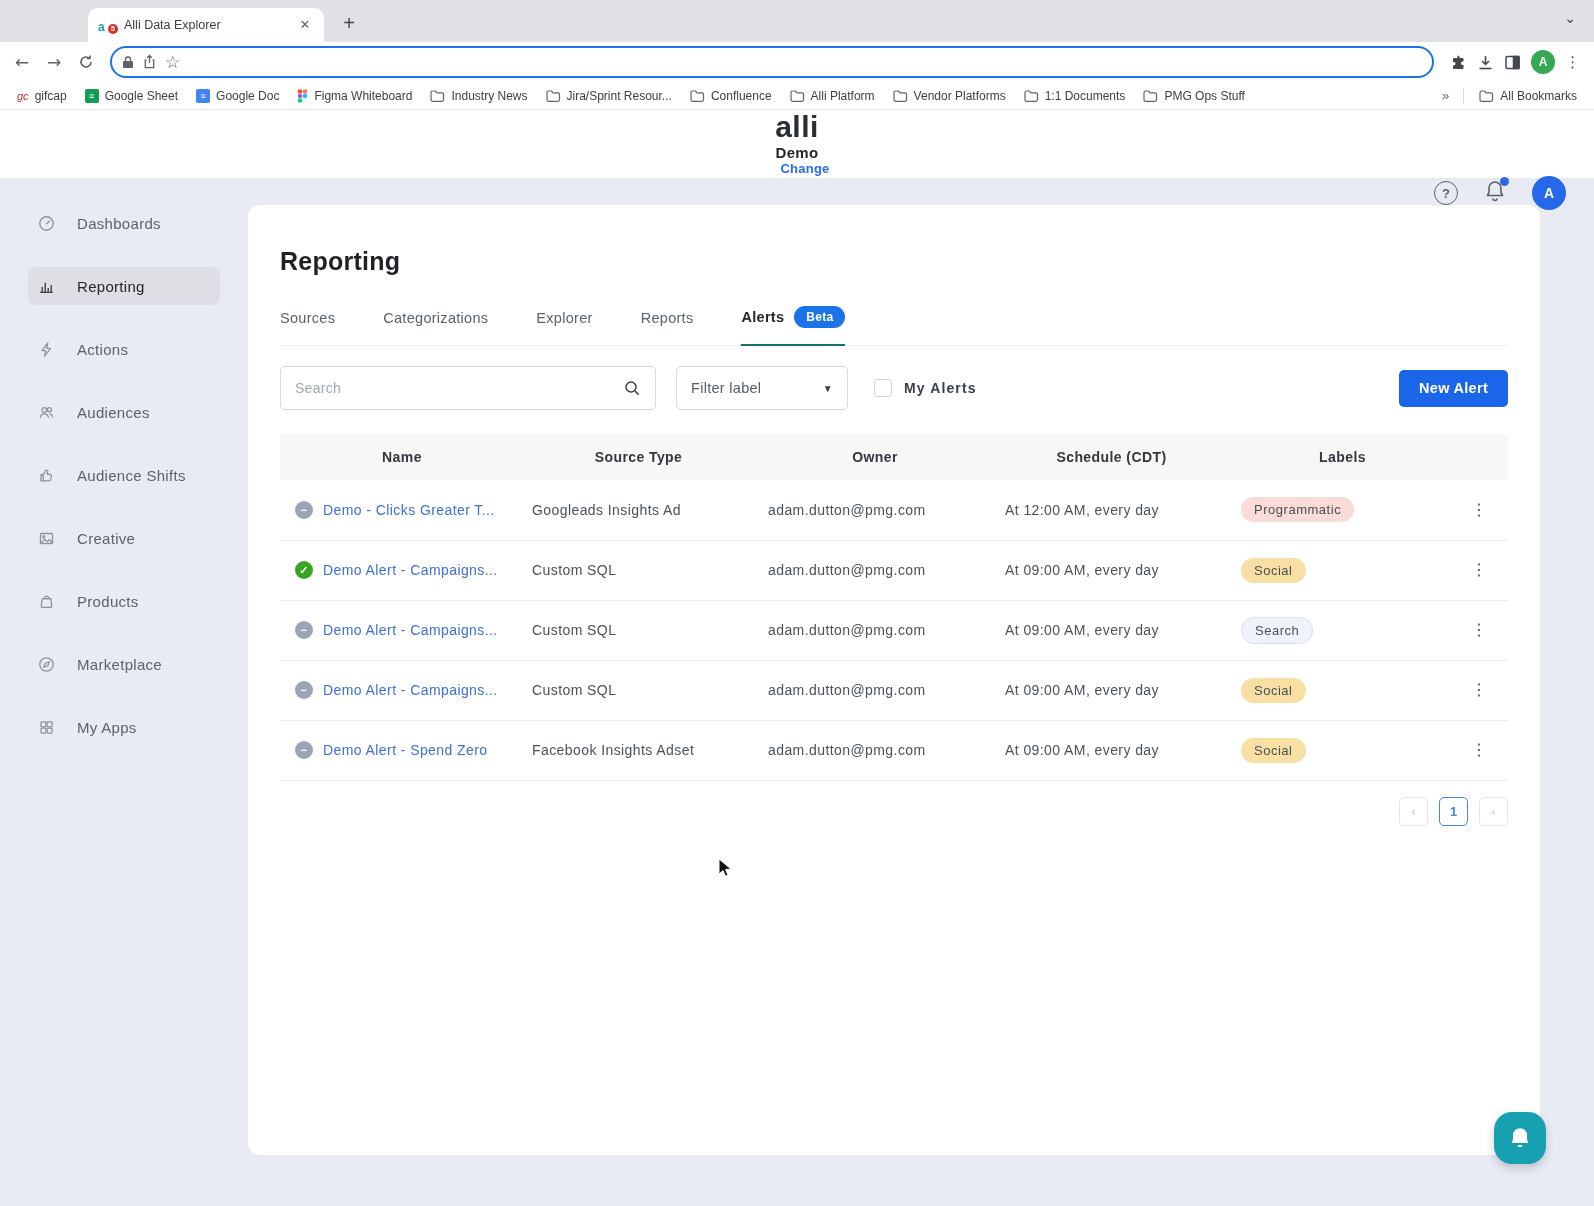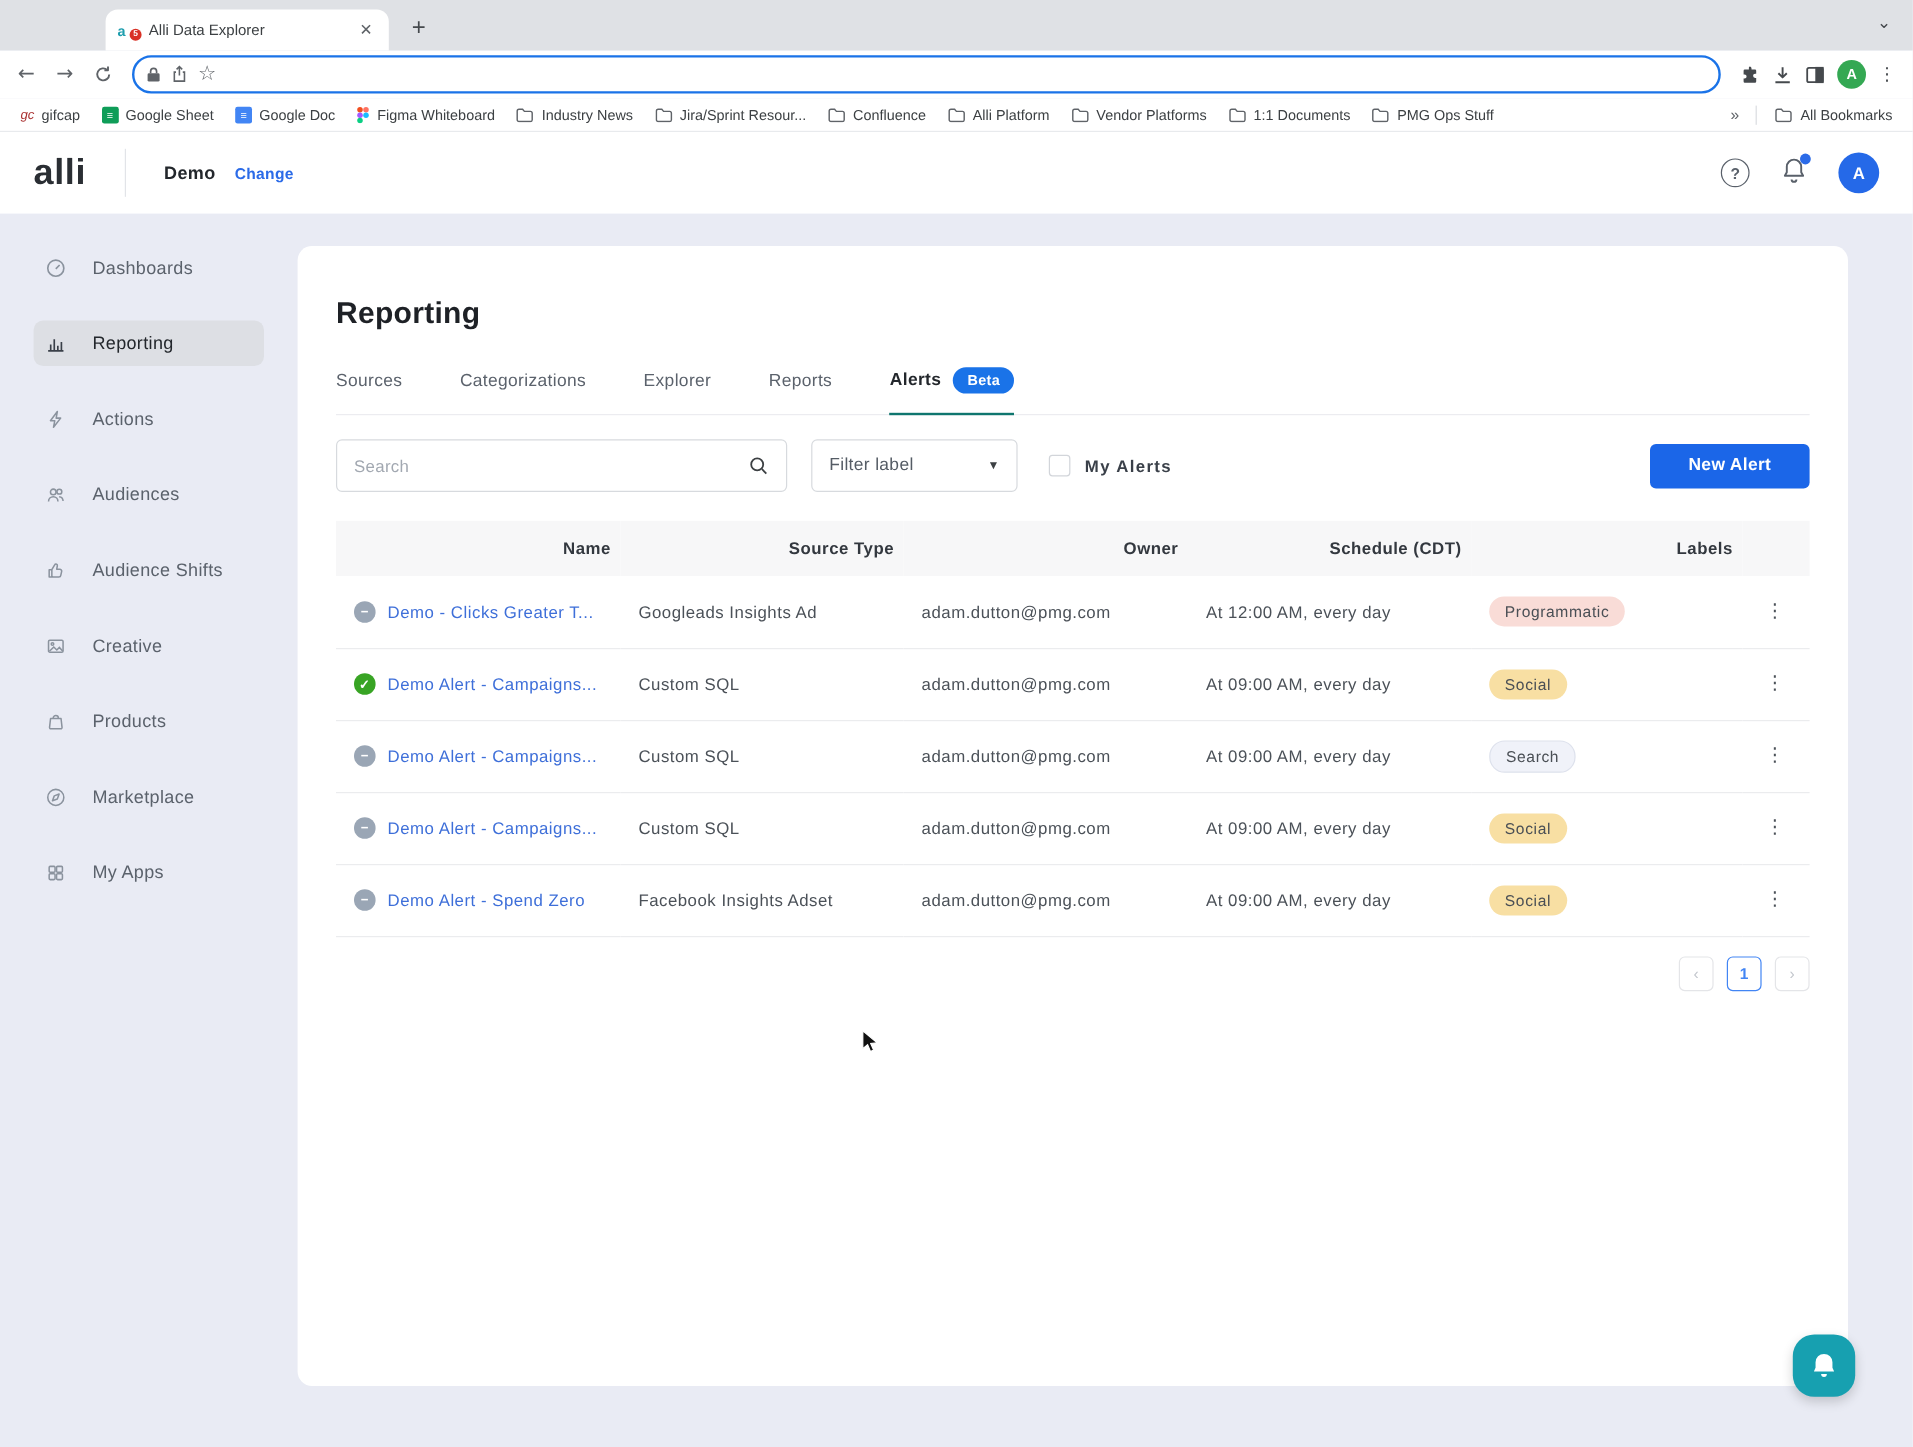--- a/index.html
+++ b/index.html
@@ -35,21 +35,21 @@
                border-bottom:1px solid #e8eaed; font-size:12px; color:#3c4043;}
   .bm { display:flex; align-items:center; gap:6px; padding:3px 7px; border-radius:6px; white-space:nowrap; }
   .bm-gc { color:#a33; font-weight:400; font-size:11px; font-style:italic;}
   .sq-ic { width:14px; height:14px; border-radius:2px; color:#fff; font-size:9px; display:flex;
            align-items:center; justify-content:center; font-weight:700; flex:none;}
   .bm-spacer { flex:1; }
   .bm-more { color:#5f6368; font-size:13px; padding:0 6px; }
   .bm-divider { width:1px; height:16px; background:#dadce0; margin:0 4px; }
 
   
-  .app-header { height:68px; background:#fff; display:flex; align-items:center; padding:0 28px; }
+  .app-header { height:68px; background:#fff; display:flex; align-items:center; padding:0 28px;flex-direction:column; }
   .logo { font-size:30px; font-weight:600; color:#2a2e33; letter-spacing:0.5px; }
   .hdr-div { width:1px; height:40px; background:#e2e4e8; margin:0 32px; }
   .client { font-size:15px; font-weight:700; color:#23272c; letter-spacing:.02em;}
   .change-link { font-size:13px; font-weight:600; color:#2b6be8; margin-left:16px; letter-spacing:.02em; }
   .hdr-right { margin-left:auto; display:flex; align-items:center; gap:26px; }
   .help-ic { width:24px; height:24px; border:1.6px solid #59606a; border-radius:50%; color:#59606a;
              font-size:13px; display:flex; align-items:center; justify-content:center; font-weight:600;}
   .bell-wrap { position:relative; }
   .bell-dot { position:absolute; top:-2px; right:-3px; width:9px; height:9px; border-radius:50%; background:#2b6be8; }
   .avatar-app { width:34px; height:34px; border-radius:50%; background:#2569e8; color:#fff; font-size:14px;
@@ -80,29 +80,29 @@
                       font-family:"Liberation Sans", sans-serif; letter-spacing:.02em;}
   .search-box input::placeholder { color:#a2a8b1; }
   .filter-box { width:172px; height:44px; border:1px solid #d7dade; border-radius:5px; display:flex;
                 align-items:center; padding:0 14px; margin-left:20px; color:#555c65; font-size:14.5px;
                 justify-content:space-between; letter-spacing:.02em;}
   .caret { font-size:10px; color:#3c4043; }
   .myalerts { display:flex; align-items:center; gap:12px; margin-left:26px; }
   .checkbox { width:18px; height:18px; border:1px solid #d2d5da; border-radius:3px; background:#fff; }
   .myalerts-label { font-size:14px; font-weight:600; color:#3a4049; letter-spacing:.08em; }
   .new-alert-btn { margin-left:auto; background:#1b66e8; color:#fff; border:none; border-radius:5px;
-                   height:37px; padding:0 32px; font-size:14.5px; font-weight:600; letter-spacing:.02em;
+                   height:37px; padding:0 20px; font-size:14.5px; font-weight:600; letter-spacing:.02em;
                    font-family:"Liberation Sans", sans-serif;text-align:right;}
 
   
   table { width:100%; border-collapse:collapse; table-layout:fixed; }
   col.c-name{width:237px;} col.c-src{width:236px;} col.c-own{width:237px;} col.c-sch{width:236px;}
   col.c-lab{width:auto;} col.c-act{width:56px;}
   thead tr { background:#f7f7f8; height:46px; }
-  th { text-align:right; font-size:14px; font-weight:700; color:#33383f; letter-spacing:.03em; padding:0 8px 0 15px;}
+  th { text-align:center; font-size:14px; font-weight:700; color:#33383f; letter-spacing:.03em; padding:0 8px 0 15px;}
   tbody tr { height:60px; border-bottom:1px solid #ebecee; }
   td { font-size:14px; color:#4b5158; letter-spacing:.03em; padding:0 8px 0 15px; white-space:nowrap; overflow:hidden;}
   .name-cell { display:flex; align-items:center; gap:10px; }
   .status-icon { width:18px; height:18px; border-radius:50%; color:#fff; font-size:11px; flex:none;
                  display:flex; align-items:center; justify-content:center; font-weight:700;}
   .status-icon.paused { background:#9aa6b5; }
   .status-icon.active { background:#38a424; }
   .name-link { color:#3e6fd9; letter-spacing:.03em; text-decoration:none; font-size:14px;}
   .label-pill { display:inline-block; padding:5px 13px; border-radius:13px; font-size:13px; color:#4a4f55;
                 letter-spacing:.04em;}

